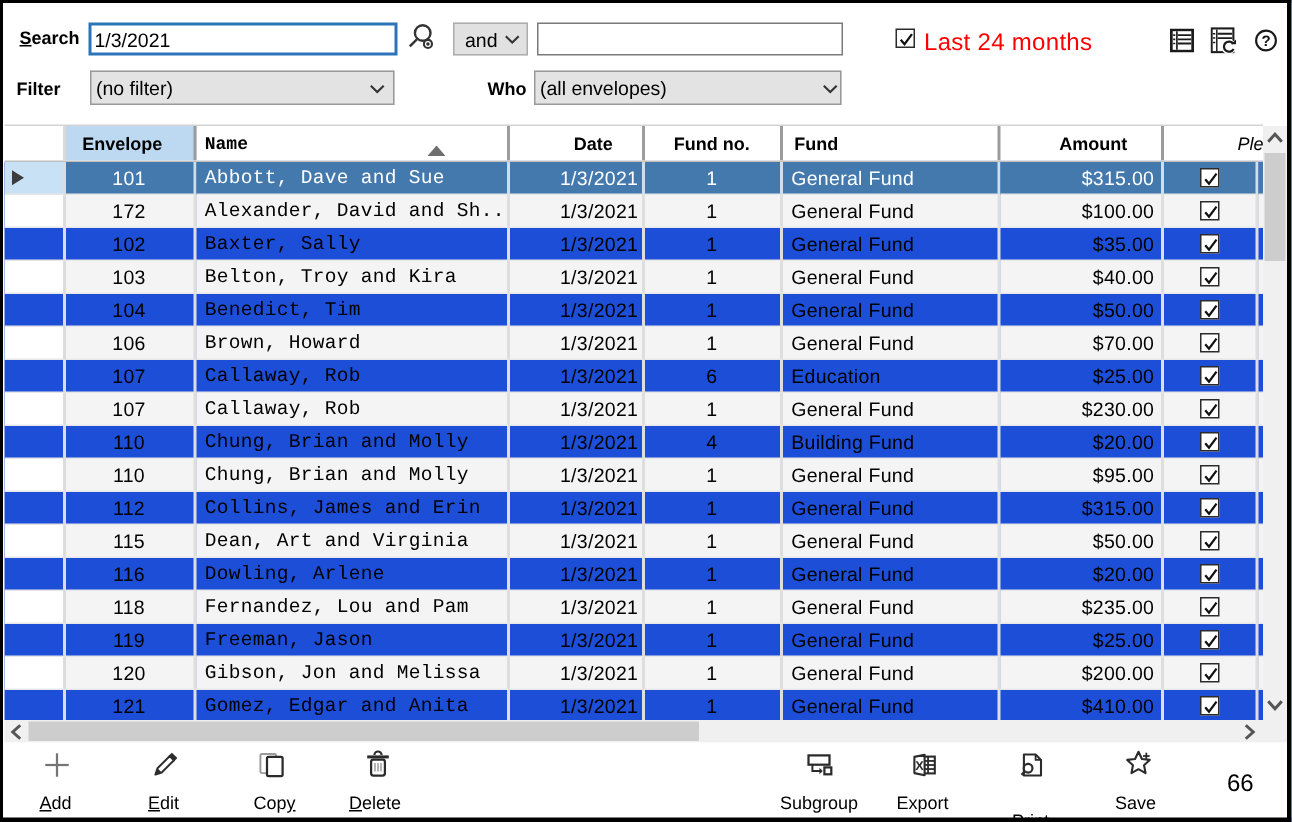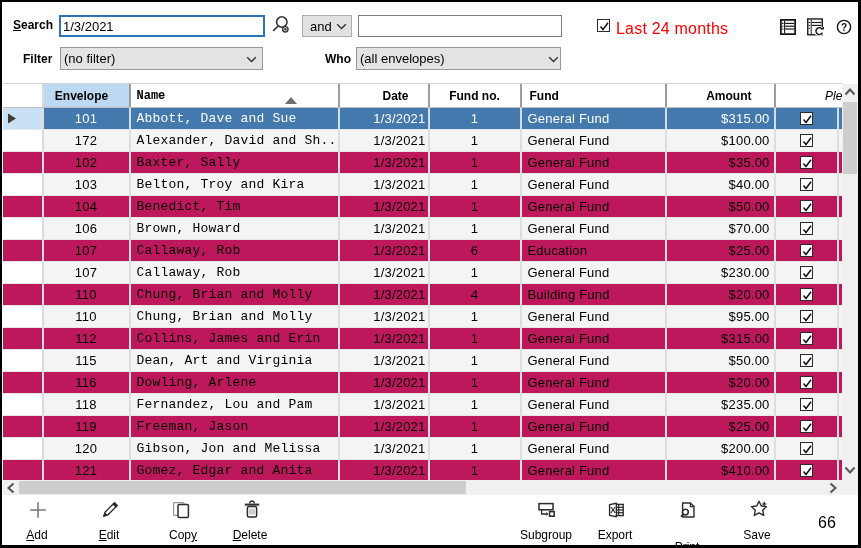--- a/index.html
+++ b/index.html
@@ -10,21 +10,21 @@
 .b-right{left:858px;top:0;width:3px;height:548px;background:#000;}
 .b-bot{left:0;top:545px;width:861px;height:3px;background:#000;}
 
 .lbl{font-size:12px;font-weight:bold;line-height:13px;}
 .inp{background:#fff;font-size:13px;display:flex;align-items:center;}
 .combo{background:#e3e3e3;border:1px solid #999;font-size:13px;display:flex;align-items:center;}
 .chev{position:absolute;top:50%;margin-top:-3px;}
 
 .ghead{left:3px;top:83px;width:839px;height:25px;display:flex;border-top:1px solid #d4d4d4;border-bottom:1px solid #c0c0c0;background:#fff;font-weight:bold;font-size:12px;overflow:hidden;}
 .ghead .hc{height:100%;border-right:2px solid #9c9c9c;display:flex;align-items:center;flex-shrink:0;position:relative;}
-.rows{left:3px;top:108px;width:839px;height:372px;overflow:hidden;background:#be185d;}
+.rows{left:3px;top:108px;width:839px;height:372px;overflow:hidden;background:#1d4ed8;}
 .row{display:flex;height:22px;font-size:13px;letter-spacing:0.2px;}
 .row .c{height:22px;border-right:2px solid #dedede;border-bottom:1px solid #e7e7e7;display:flex;align-items:center;flex-shrink:0;overflow:hidden;white-space:nowrap;}
 .row.alt .c{background:#f4f4f4;}
 .row.alt .c.rsel{background:#fff;}
 .row.sel .c{background:#4379ad;color:#fff;border-right-color:#cfdeec;border-bottom-color:#e7e7e7;}
 .row.sel .c.rsel{background:#c9e1f4;}
 .w-rsel{width:40.5px;}
 .w-env{width:87px;justify-content:center;}
 .w-name{width:209px;padding-left:6px;font-family:Liberation Mono, monospace;}
 .w-date{width:90px;justify-content:flex-end;padding-right:2px;}
@@ -88,21 +88,21 @@
   <line x1="1.6" y1="10.3" x2="3.2" y2="10.3" stroke="#1d1d1d" stroke-width="1"></line>
   <circle cx="12.1" cy="13.1" r="5" fill="#fff"></circle>
   <path d="M 15.2 11.2 A 3.4 3.4 0 1 0 15.4 14.6" stroke="#1d1d1d" stroke-width="1.5" fill="none"></path>
   <path d="M 13.6 11.5 L 17 11.5 L 17 8.4 Z" fill="#1d1d1d"></path>
 </svg>
 <svg class="abs" style="left:836px;top:19px;" width="16" height="16" viewBox="0 0 16 16" fill="none">
   <circle cx="8" cy="8" r="6.6" stroke="#1a1a1a" stroke-width="1.4"></circle>
   <text x="8" y="11.6" font-family="Liberation Sans, sans-serif" font-size="10" font-weight="bold" fill="#111" text-anchor="middle">?</text>
 </svg>
 
-<div class="abs lbl" style="left:23px;top:53px;">Filter</div>
+<div class="abs lbl" style="left:11px;top:53px;">Filter</div>
 <div class="abs combo" style="left:60px;top:47px;width:203px;height:23px;padding-left:3px;">(no filter)
   <svg class="chev" style="left:185px;" width="11" height="7" viewBox="0 0 11 7">
       <polyline points="1.2,1.2 5.5,5.4 9.8,1.2" stroke="#333" stroke-width="1.4" fill="none"></polyline>
     </svg>
 </div>
 <div class="abs lbl" style="left:325px;top:53px;">Who</div>
 <div class="abs combo" style="left:356px;top:47px;width:205px;height:23px;padding-left:3px;">(all envelopes)
   <svg class="chev" style="left:191px;" width="11" height="7" viewBox="0 0 11 7">
       <polyline points="1.2,1.2 5.5,5.4 9.8,1.2" stroke="#333" stroke-width="1.4" fill="none"></polyline>
     </svg>

